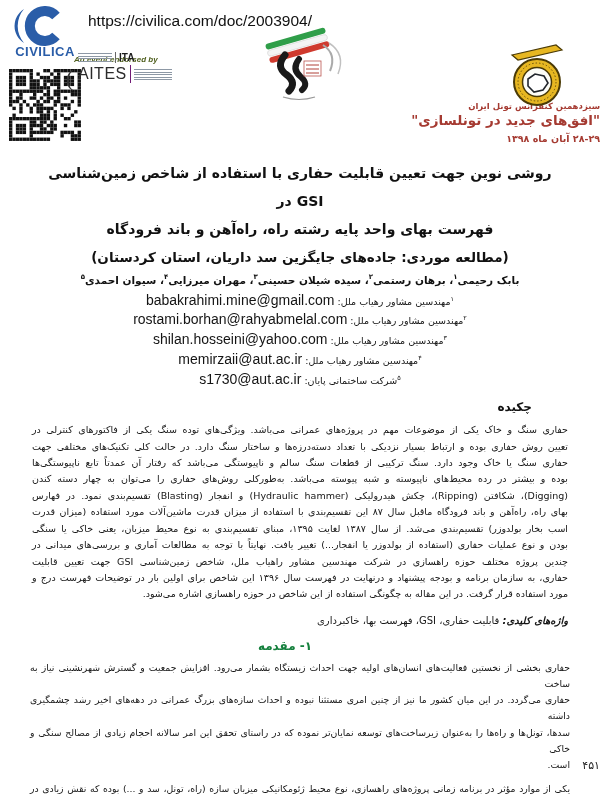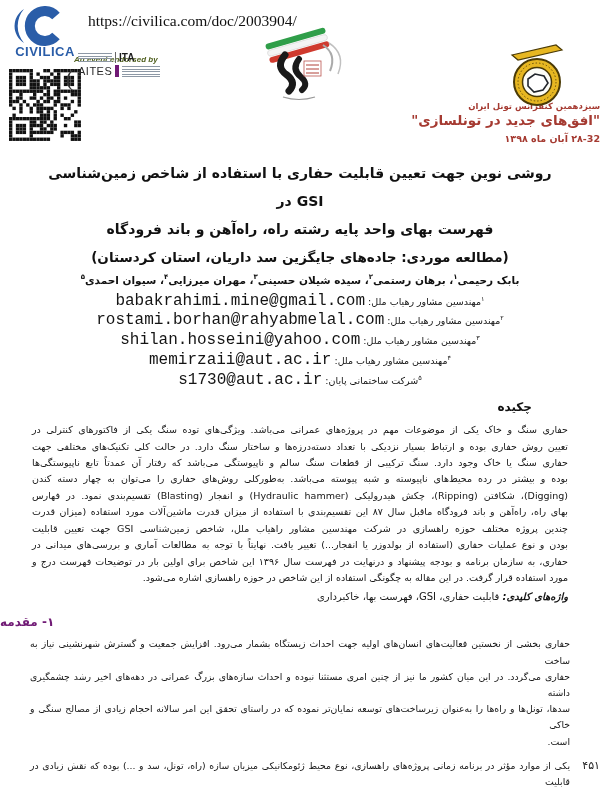--- a/index.html
+++ b/index.html
@@ -2,54 +2,54 @@
 <html lang="fa"><head>
 <meta charset="utf-8">
 <style>
   html,body{margin:0;padding:0;}
   .page{position:relative;width:600px;height:800px;background:#ffffff;overflow:hidden;
         font-family:"DejaVu Sans",sans-serif;color:#1b1b1b;}
   
   .civ-logo{position:absolute;left:10px;top:6px;}
   .civ-text{position:absolute;left:4px;top:44px;width:82px;text-align:center;color:#2a5da8;
             font-weight:bold;font-size:13px;letter-spacing:.5px;font-family:"Liberation Sans",sans-serif;}
-  .url{position:absolute;left:88px;top:12px;font-family:Liberation Serif, serif;font-size:15.5px;color:#101010;}
+  .url{position:absolute;left:88px;top:12px;font-family:Liberation Sans, sans-serif;font-size:15.5px;color:#101010;}
   .qr{position:absolute;left:9px;top:69px;}
   .endorsed{position:absolute;left:74px;top:55px;font-size:8px;font-weight:bold;font-style:italic;
             color:#50601f;font-family:"Liberation Sans",sans-serif;}
   .paren{position:absolute;left:66px;top:66px;font-size:23px;color:#333;font-family:"Liberation Serif",serif;}
   .ita-block{position:absolute;left:78px;top:52px;width:120px;font-family:"Liberation Sans",sans-serif;}
   .ita-row{display:flex;align-items:center;gap:3px;margin-bottom:2px;}
   .tinylines{background:repeating-linear-gradient(to bottom,#8d98a5 0 1px,transparent 1px 2.6px);}
   .tl-a{width:34px;height:9px;}
   .tl-b{width:38px;height:11px;}
   .ita-big{font-size:10px;color:#1d1d1d;border-left:1px solid #666;padding-left:3px;font-weight:bold;}
-  .aites-big{font-size:11px;color:#2b2b2b;letter-spacing:.5px;border-right:4px solid #701a75;padding-right:3px;}
+  .aites-big{font-size:16px;color:#2b2b2b;letter-spacing:.5px;border-right:1px solid #701a75;padding-right:3px;}
   .conf-logo{position:absolute;left:251px;top:27px;}
   .red{color:#a53a31;left:0;right:0;position:absolute;}
   .conf-name{top:101px;font-size:8.5px;font-weight:bold;}
   .conf-slogan{top:112px;font-size:13.5px;font-weight:bold;}
   .conf-date{top:133px;font-size:9.5px;font-weight:bold;}
   .seal{position:absolute;left:506px;top:42px;}
   
   main{position:absolute;left:0;right:0;top:157px;}
   .title{margin:2px 38px 0;text-align:center;font-size:14px;font-weight:bold;line-height:28px;color:#111;}
   .title .sub{font-size:13.5px;}
   .authors{text-align:center;font-size:10.5px;font-weight:bold;margin-top:2px;color:#111;}
   .authors sup{font-size:7px;}
   .affils{text-align:center;font-size:9.5px;margin-top:5px;line-height:17.6px;color:#141414;}
   .affils sup{font-size:6.5px;}
-  .affils .email{font-family:Liberation Mono, monospace;font-size:16px;}
+  .affils .email{font-family:Liberation Sans, sans-serif;font-size:14px;}
   .abs-head{margin:11px 68px 8px 0;text-align:right;font-size:12px;font-weight:bold;color:#111;}
   .body-text{margin:0 32px;font-size:9.5px;line-height:16.4px;color:#151515;}
   .jline{text-align:justify;text-align-last:justify;}
   .jline.last{text-align-last:right;}
-  .keywords{margin:5px 32px 0;text-align:right;font-size:10px;color:#151515;}
+  .keywords{margin:12px 32px 0;text-align:right;font-size:10px;color:#151515;}
   .kw-label{font-weight:bold;font-style:italic;}
-  .sec-head{margin:13px 30px 7px 0;text-align:left;font-size:12px;font-weight:bold;color:#701a75;}
+  .sec-head{margin:13px 30px 7px 0;text-align:center;font-size:12px;font-weight:bold;color:#15803d;}
   .intro-text{margin:0 30px;font-size:9.3px;line-height:16.2px;color:#151515;}
   .para{margin-bottom:8px;}
   .pagenum{position:absolute;left:0;right:0;top:759px;text-align:right;font-size:11px;color:#222;}
 </style>
 </head>
 <body>
 
 <div class="page">
 
   <svg class="civ-logo" width="54" height="40" viewBox="0 0 54 40" aria-hidden="true">
@@ -336,21 +336,21 @@
     <g stroke="#b04038" stroke-width="1">
       <line x1="55" y1="38" x2="68" y2="38"></line>
         <line x1="55" y1="42" x2="68" y2="42"></line>
         <line x1="55" y1="46" x2="68" y2="46"></line>
     </g>
     <path d="M32 70 q16 5 32 0" stroke="#999999" fill="none" stroke-width="1.2"></path>
   </svg>
 
   <div class="red conf-name" dir="rtl">سیزدهمین کنفرانس تونل ایران</div>
   <div class="red conf-slogan" dir="rtl">"افق‌های جدید در تونلسازی"</div>
-  <div class="red conf-date" dir="rtl">۲۸-32 آبان ماه ۱۳۹۸</div>
+  <div class="red conf-date" dir="rtl">۲۸-۲۹ آبان ماه ۱۳۹۸</div>
 
   <svg class="seal" width="62" height="70" viewBox="0 0 62 70" aria-hidden="true">
     <polygon points="6,13 50,3 56,8 12,18" fill="#e7b722" stroke="#4a3a06" stroke-width="1.2"></polygon>
     <circle cx="31" cy="40" r="23" fill="#e7b722" stroke="#4a3a06" stroke-width="2"></circle>
     <circle cx="31" cy="40" r="19" fill="none" stroke="#4a3a06" stroke-width="0.8" stroke-dasharray="1.5 2"></circle>
     <circle cx="31" cy="40" r="14.5" fill="#fdfdf8" stroke="#4a3a06" stroke-width="1.5"></circle>
     <path d="M22 37 l7 -5 l9 2 l4 7 l-5 7 l-9 2 l-6 -6 z" fill="#ffffff" stroke="#22262d" stroke-width="1.6"></path>
   </svg>
 
   <main dir="rtl">
@@ -370,22 +370,23 @@
       </div>
 
     <h2 class="abs-head">چکیده</h2>
     <div class="body-text" id="abstract">
         <div class="jline">حفاری سنگ و خاک یکی از موضوعات مهم در پروژه‌های عمرانی می‌باشد. ویژگی‌های توده سنگ یکی از فاکتورهای کنترلی در</div>
         <div class="jline">تعیین روش حفاری بوده و ارتباط بسیار نزدیکی با تعداد دسته‌درزه‌ها و ساختار سنگ دارد. در حالت کلی تکنیک‌های مختلفی جهت</div>
         <div class="jline">حفاری سنگ یا خاک وجود دارد. سنگ ترکیبی از قطعات سنگ سالم و ناپیوستگی می‌باشد که رفتار آن عمدتاً تابع ناپیوستگی‌ها</div>
         <div class="jline">بوده و بیشتر در رده محیط‌های ناپیوسته و شبه پیوسته می‌باشد. به‌طورکلی روش‌های حفاری را می‌توان به چهار دسته کندن</div>
         <div class="jline">(Digging)، شکافتن (Ripping)، چکش هیدرولیکی (Hydraulic hammer) و انفجار (Blasting) تقسیم‌بندی نمود. در فهارس</div>
         <div class="jline">بهای راه، راه‌آهن و باند فرودگاه ماقبل سال ۸۷ این تقسیم‌بندی با استفاده از میزان قدرت ماشین‌آلات مورد استفاده (میزان قدرت</div>
+        <div class="jline">اسب بخار بولدوزر) تقسیم‌بندی می‌شد. از سال ۱۳۸۷ لغایت ۱۳۹۵، مبنای تقسیم‌بندی به نوع محیط میزبان، یعنی خاکی یا سنگی</div>
+        <div class="jline">بودن و نوع عملیات حفاری (استفاده از بولدوزر یا انفجار...) تغییر یافت. نهایتاً با توجه به مطالعات آماری و بررسی‌های میدانی در</div>
         <div class="jline">چندین پروژه مختلف حوزه راهسازی در شرکت مهندسین مشاور راهیاب ملل، شاخص زمین‌شناسی GSI جهت تعیین قابلیت</div>
-        <div class="jline">بودن و نوع عملیات حفاری (استفاده از بولدوزر یا انفجار...) تغییر یافت. نهایتاً با توجه به مطالعات آماری و بررسی‌های میدانی در</div>
         <div class="jline">حفاری، به سازمان برنامه و بودجه پیشنهاد و درنهایت در فهرست سال ۱۳۹۶ این شاخص برای اولین بار در توضیحات فهرست درج و</div>
         <div class="jline last">مورد استفاده قرار گرفت. در این مقاله به چگونگی استفاده از این شاخص در حوزه راهسازی اشاره می‌شود.</div>
       </div>
 
     <div class="keywords">
       <span class="kw-label">واژه‌های کلیدی:</span>
       <span>قابلیت حفاری، GSI، فهرست بها، خاکبرداری</span>
     </div>
 
     <h2 class="sec-head">۱- مقدمه</h2>

